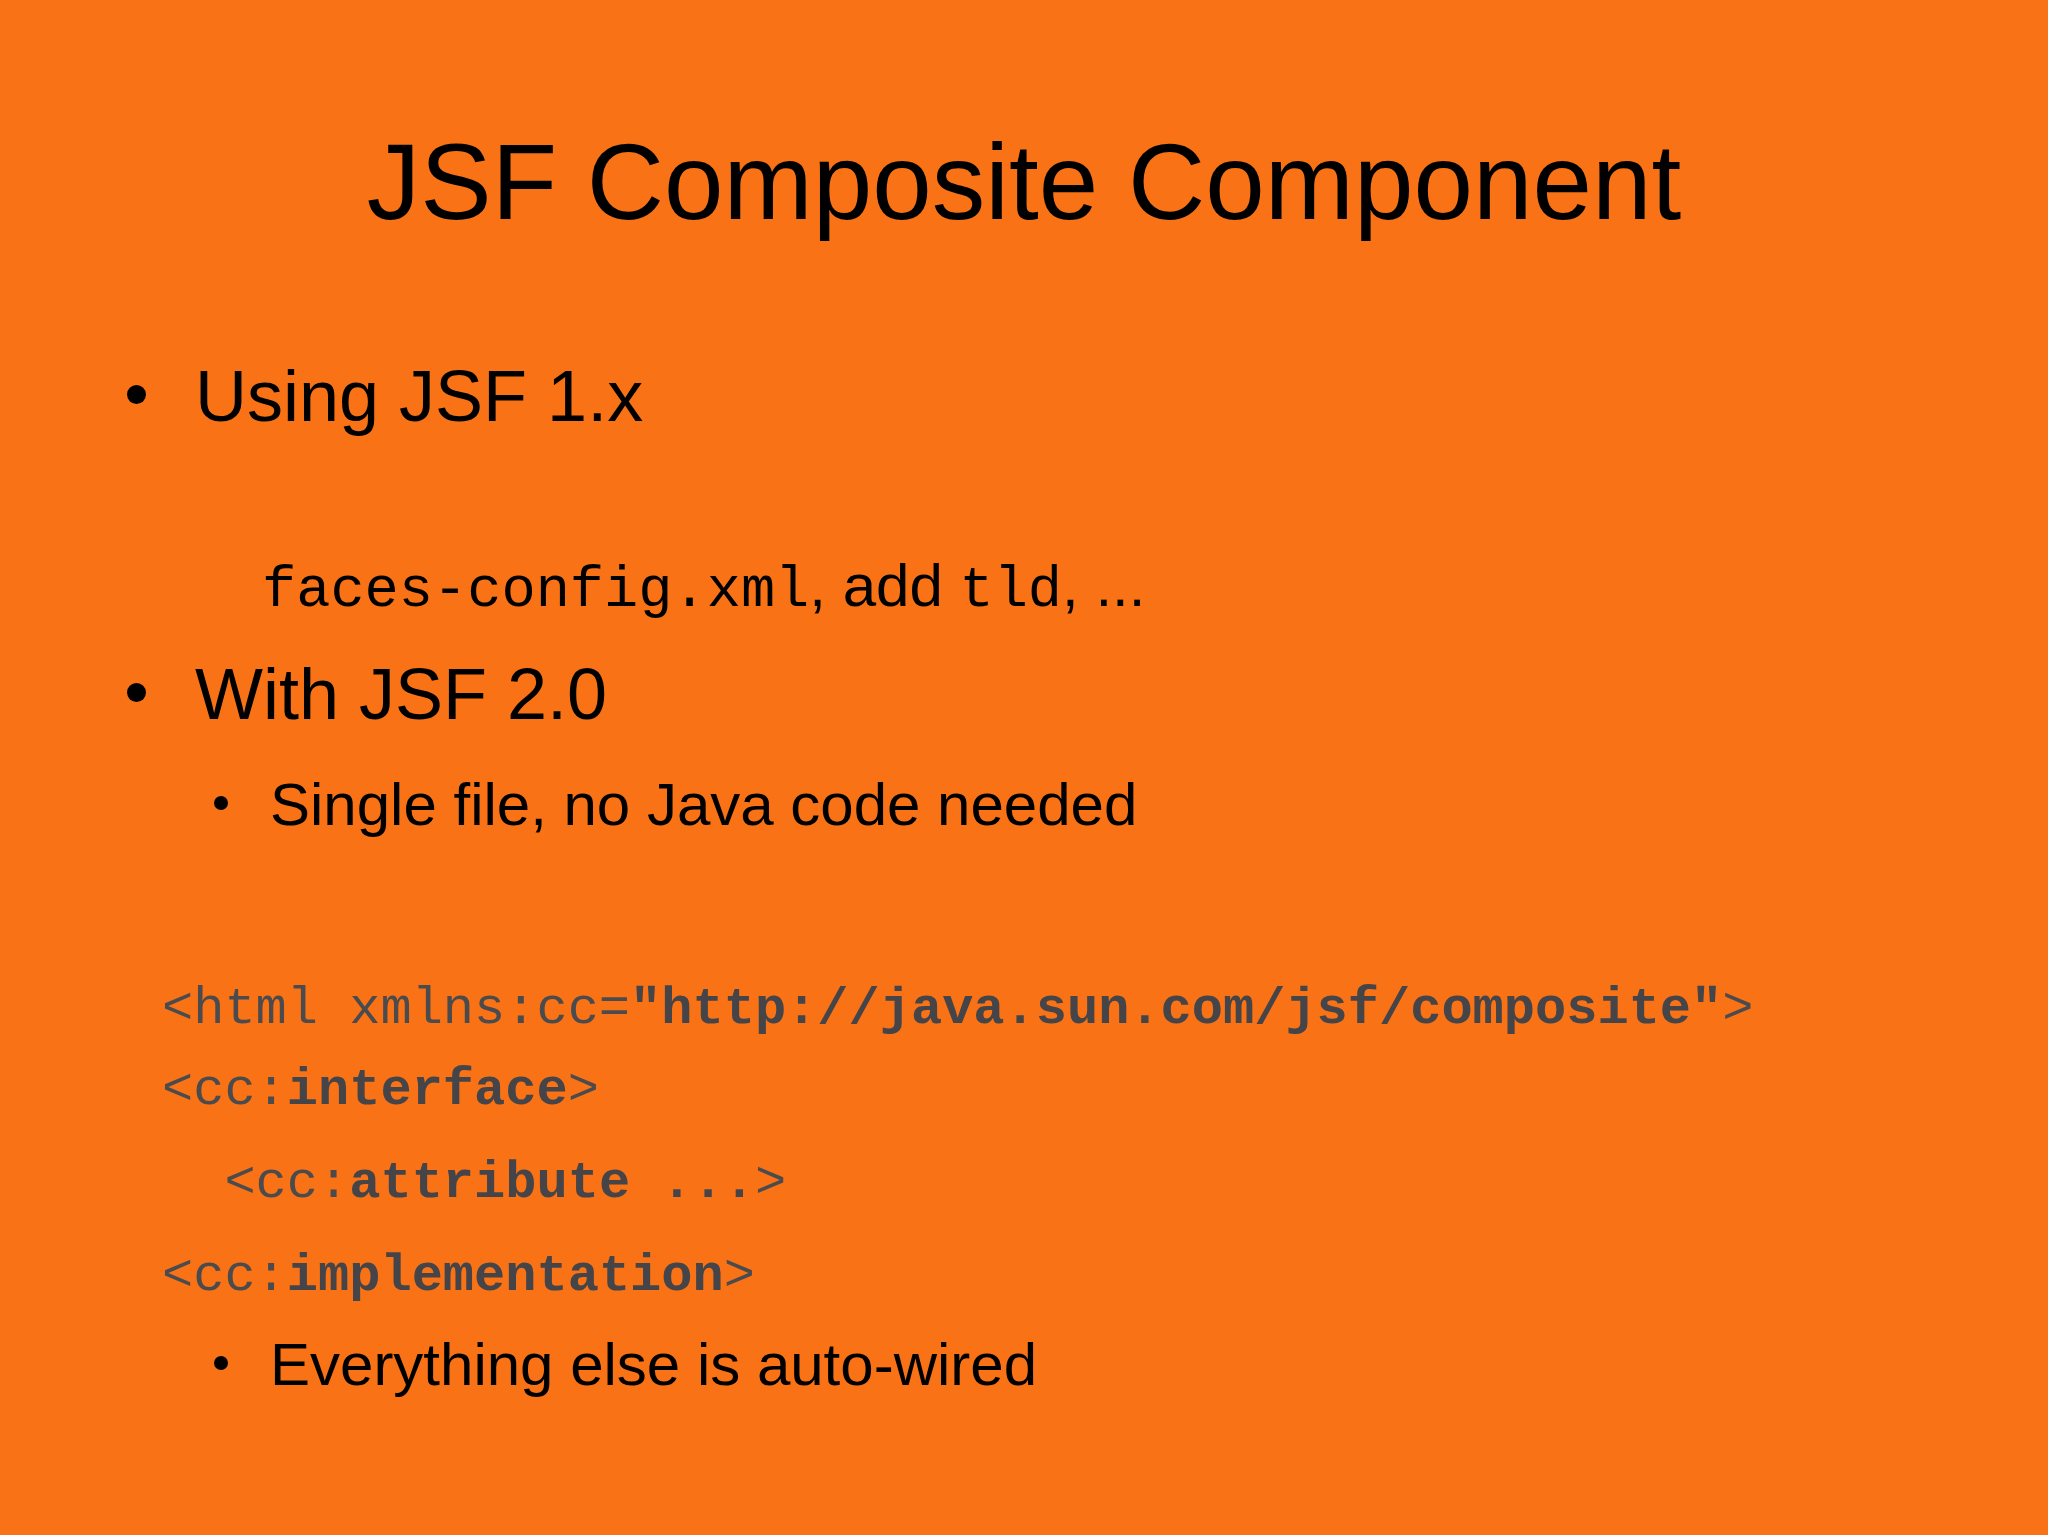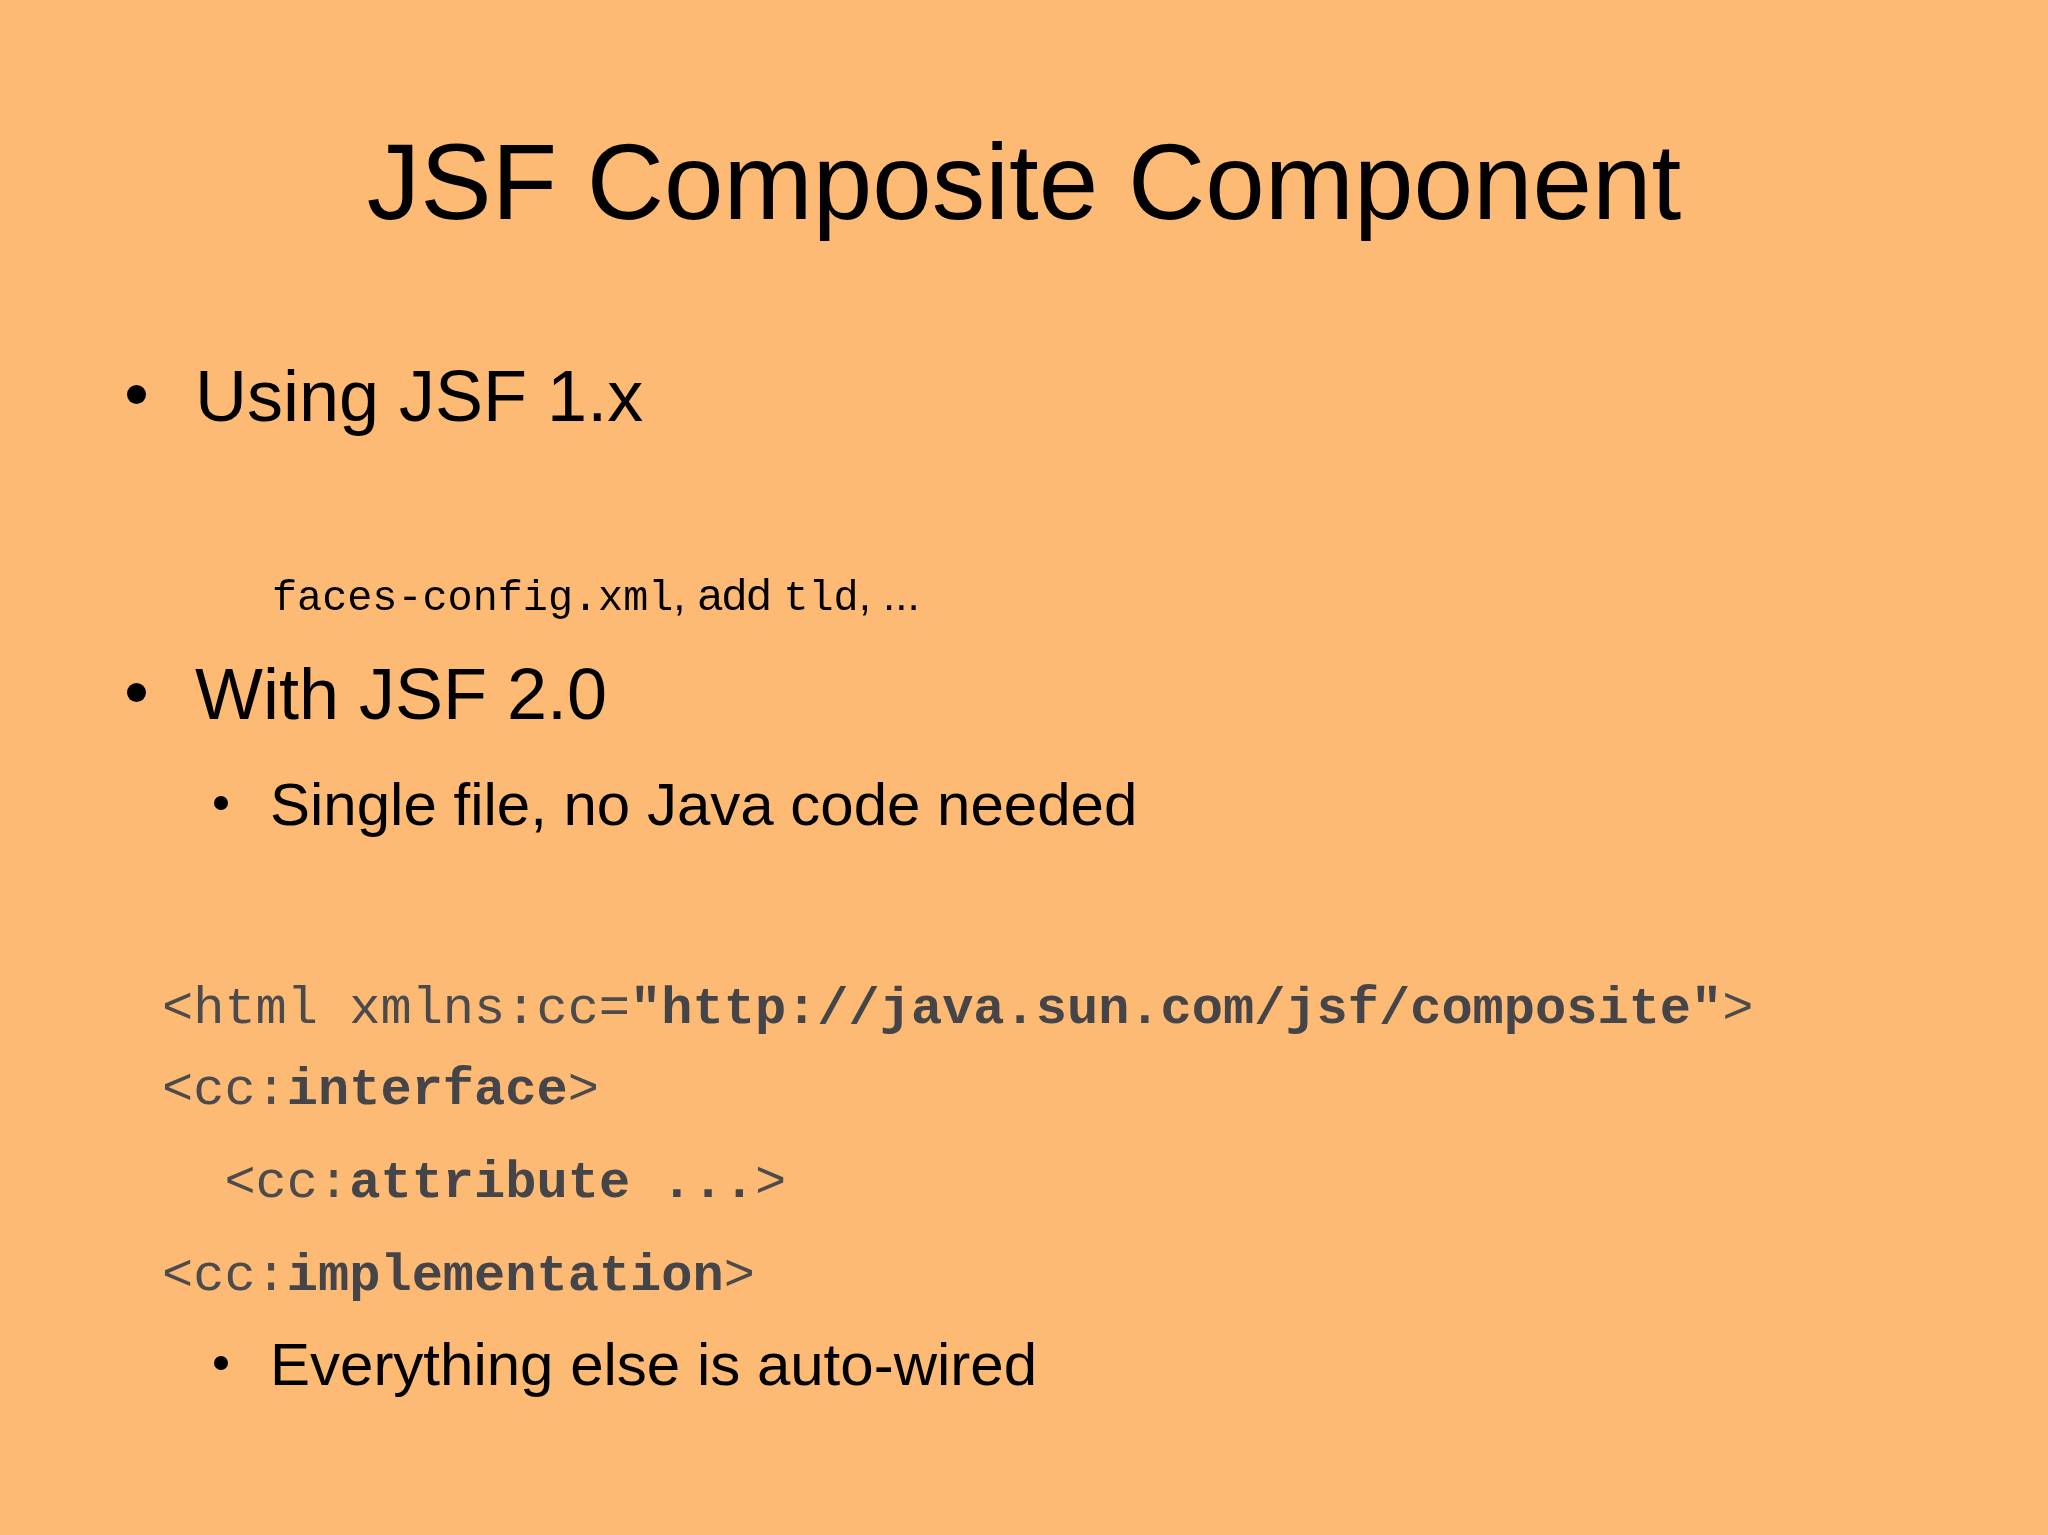--- a/index.html
+++ b/index.html
@@ -1,20 +1,20 @@
 <!DOCTYPE html>
 <html><head>
 <meta charset="utf-8">
 <style>
   html, body { margin: 0; padding: 0; background: #ffffff; }
   .slide {
     position: relative;
     width: 2048px;
     height: 1535px;
-    background: #fdba74;
+    background: #f97316;
     overflow: hidden;
     font-family: "Liberation Sans", sans-serif;
     color: #000000;
   }
   .title {
     position: absolute;
     top: 126px;
     left: 0;
     width: 2048px;
     text-align: center;
@@ -31,21 +31,21 @@
   .dot {
     display: inline-block;
     vertical-align: middle;
     border-radius: 50%;
     background: #000000;
   }
   .l1 .dot { width: 19px; height: 19px; margin-bottom: 14px; }
   .l2 .dot { width: 14px; height: 14px; margin-bottom: 12px; }
   .l1 .txt { margin-left: 49px; }
   .l2 .txt { margin-left: 42px; }
-  .wrapline { position: absolute; left: 272px; font-size: 44px; line-height: 83px; white-space: nowrap; }
+  .wrapline { position: absolute; left: 262px; font-size: 60px; line-height: 66px; white-space: nowrap; }
   .mono {
     font-family: "Liberation Mono", "DejaVu Sans Mono", monospace;
     font-size: 0.95em;
   }
   
   .code {
     position: absolute;
     left: 162px;
     font-family: "Liberation Mono", "DejaVu Sans Mono", monospace;
     font-size: 52px;

